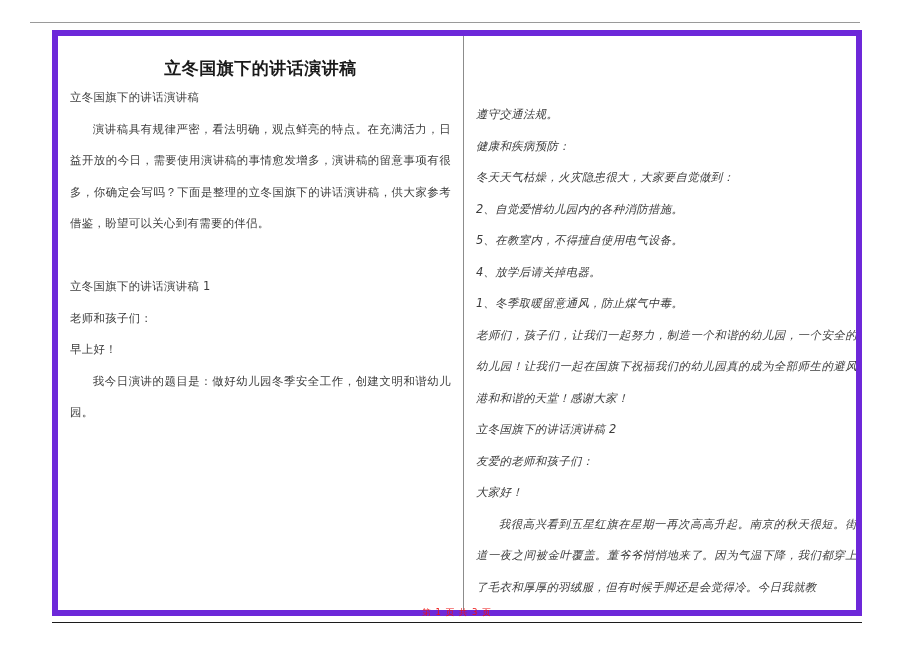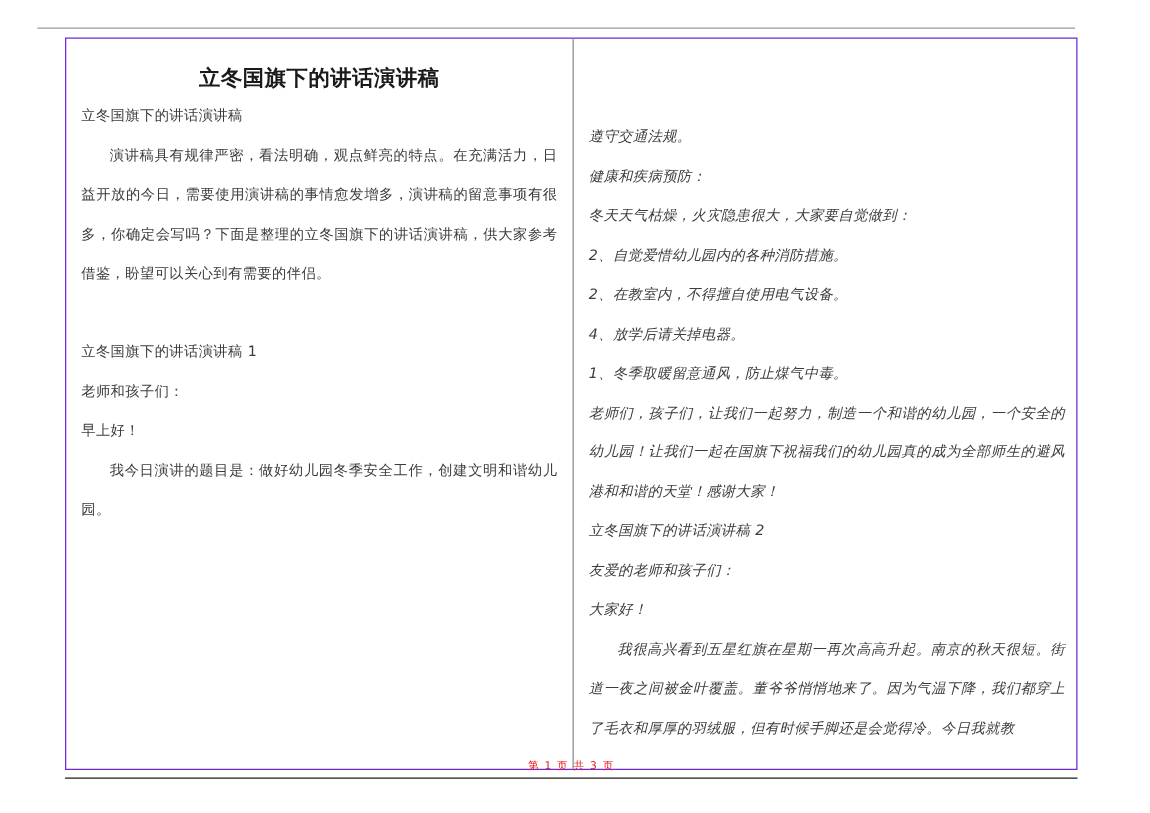--- a/index.html
+++ b/index.html
@@ -52,21 +52,21 @@
     letter-spacing: 0.2px;
   }
 
   
   .doc-frame {
     position: absolute;
     left: 52px;
     top: 30px;
     width: 810px;
     height: 586px;
-    border: 1px solid #6d28d9;
+    border: 6px solid #6d28d9;
     box-sizing: border-box;
     background: #ffffff;
     overflow: hidden;
   }
 
   .col-divider {
     position: absolute;
     left: 405px;
     top: 0px;
     width: 0;
@@ -186,21 +186,21 @@
     <div class="col col-right">
 
       <p class="para noindent">遵守交通法规。</p>
 
       <p class="para noindent">健康和疾病预防：</p>
 
       <p class="para noindent">冬天天气枯燥，火灾隐患很大，大家要自觉做到：</p>
 
       <p class="para noindent">2、自觉爱惜幼儿园内的各种消防措施。</p>
 
-      <p class="para noindent">2、在教室内，不得擅自使用电气设备。</p>
+      <p class="para noindent">5、在教室内，不得擅自使用电气设备。</p>
 
       <p class="para noindent">4、放学后请关掉电器。</p>
 
       <p class="para noindent">1、冬季取暖留意通风，防止煤气中毒。</p>
 
       <p class="para noindent">老师们，孩子们，让我们一起努力，制造一个和谐的幼儿园，一个安全的幼儿园！让我们一起在国旗下祝福我们的幼儿园真的成为全部师生的避风港和和谐的天堂！感谢大家！</p>
 
       <p class="para noindent">立冬国旗下的讲话演讲稿 2</p>
 
       <p class="para noindent">友爱的老师和孩子们：</p>

